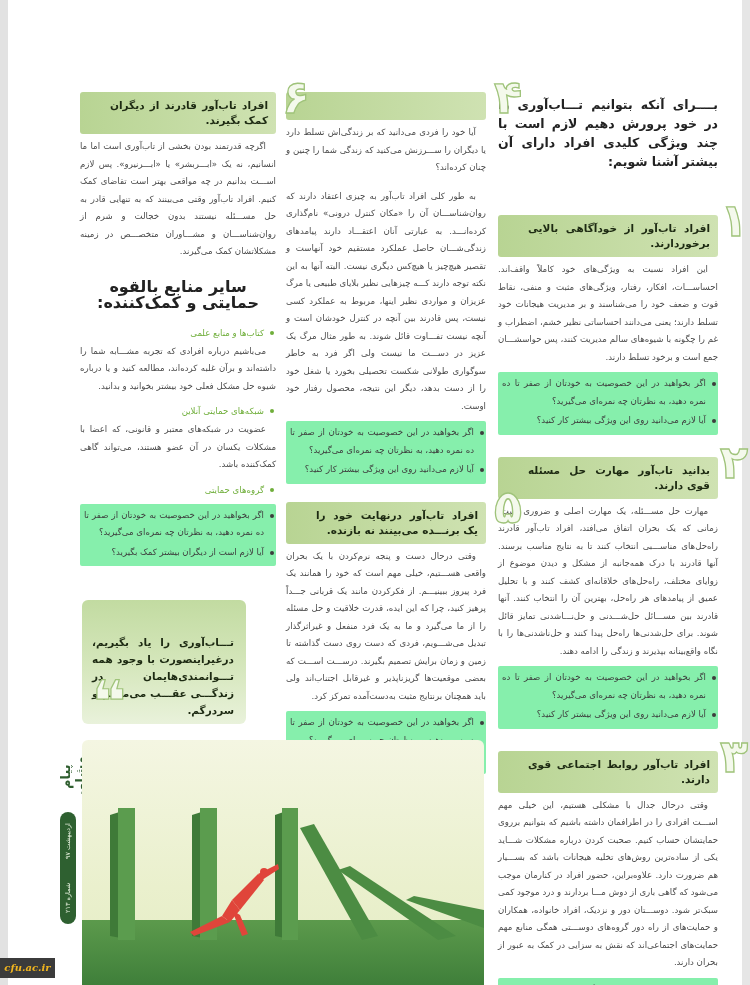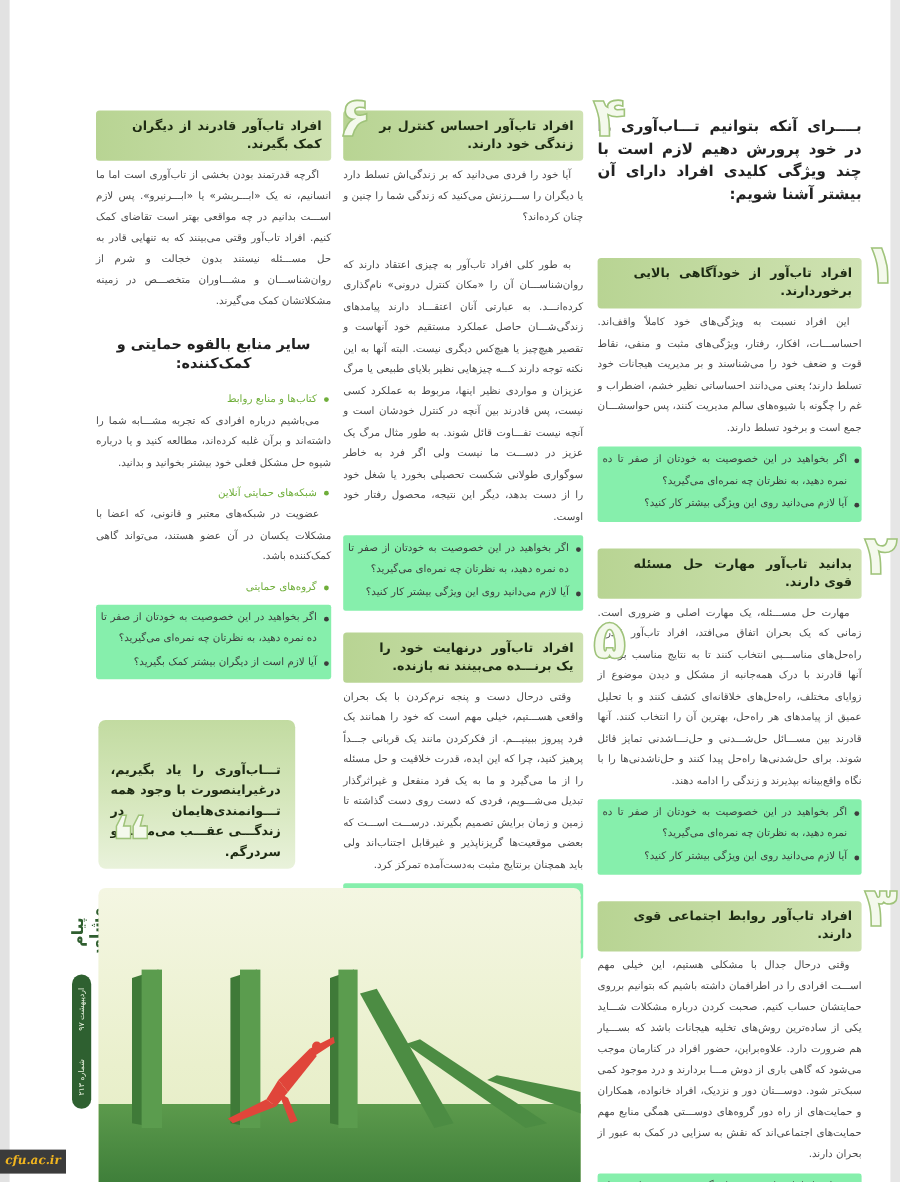--- a/index.html
+++ b/index.html
@@ -19,26 +19,26 @@
   .sec-head { position: relative; background: linear-gradient(90deg, #b8d493, #cfe2b2); border-radius: 3px;
               padding: 6px 8px 6px 30px; margin-bottom: 4px; min-height: 28px;
               font-weight: bold; font-size: 10.5px; line-height: 15px; color: #1d2a12; }
   .sec-num { position: absolute; left: -14px; top: -18px; font-size: 46px; line-height: 46px; font-weight: bold;
              color: #f4f9ec; -webkit-text-stroke: 1.3px #9fc37a; font-family: "DejaVu Sans", sans-serif; }
   .col-right .sec-num { left: auto; right: -30px; }
   .col-mid .sec-num { left: auto; right: -36px; }
   .col-left .sec-num { left: auto; right: -34px; }
 
   .para { font-size: 8.6px; line-height: 17.5px; color: #4a4a4a; text-indent: 10px; }
-  .para + .para { margin-top: 22px; }
+  .para + .para { margin-top: 11px; }
   .qbox { background: #86efac; margin: 6px 0 10px; padding: 3px 0 3px 4px; border-radius: 2px; }
   .q { font-size: 8.6px; line-height: 17.5px; color: #3d3d3d; padding-right: 12px; position: relative; margin-bottom: 2px; }
   .q::before { content: ""; position: absolute; right: 2px; top: 7px; width: 4px; height: 4px; background: #3d3d3d; border-radius: 50%; }
 
-  .subhead { font-weight: bold; font-size: 12px; line-height: 16px; color: #222; text-align: center; margin: 18px 0 14px; }
+  .subhead { font-weight: bold; font-size: 16px; line-height: 16px; color: #222; text-align: center; margin: 18px 0 14px; }
   .res-title { font-size: 8.6px; color: #6fae3a; padding-right: 12px; position: relative; line-height: 16px; margin: 8px 0 2px; }
   .res-title::before { content: ""; position: absolute; right: 2px; top: 6px; width: 4px; height: 4px; background: #6fae3a; border-radius: 50%; }
 
   .quote-box { position: absolute; left: 82px; top: 600px; width: 164px; height: 124px; border-radius: 6px;
                background: linear-gradient(180deg, #c2dba1 0%, #d6e7bd 55%, #e9f2db 100%); direction: rtl; padding: 34px 12px 0 10px; }
   .quote-text { font-weight: bold; font-size: 10.5px; line-height: 17px; color: #1d2a12; text-align: justify; }
   .quote-mark { position: absolute; left: 10px; bottom: -8px; font-size: 58px; font-weight: bold; color: #f4f9ec; -webkit-text-stroke: 1.2px #9fc37a; line-height: 60px; }
 
   .image-frame { position: absolute; left: 82px; top: 740px; width: 402px; height: 245px; border-radius: 6px 6px 0 0; overflow: hidden;
                  background: linear-gradient(180deg, #f4f6e2 0%, #eaf0cd 60%, #e4ecc4 100%); }
@@ -90,21 +90,20 @@
     <p class="para">وقتی درحال جدال با مشکلی هستیم، این خیلی مهم اســـت افرادی را در اطرافمان داشته باشیم که بتوانیم برروی حمایتشان حساب کنیم. صحبت کردن درباره مشکلات شـــاید یکی از ساده‌ترین روش‌های تخلیه هیجانات باشد که بســـیار هم ضرورت دارد. علاوه‌براین، حضور افراد در کنارمان موجب می‌شود که گاهی باری از دوش مـــا بردارند و درد موجود کمی سبک‌تر شود. دوســـتان دور و نزدیک، افراد خانواده، همکاران و حمایت‌های از راه دور گروه‌های دوســـتی همگی منابع مهم حمایت‌های اجتماعی‌اند که نقش به سزایی در کمک به عبور از بحران دارند.</p>
     <div class="qbox">
       <p class="q">شما روابط اجتماعی خود را چگونه توصیف می‌کنید و از صفر تا ده چه نمره‌ای به آن می‌دهید؟</p>
 
     </div>
   </div>
 
   <div class="col col-mid">
     <div class="sec-head">
       <span class="sec-num">۴</span>
-      <span>افراد تاب‌آور احساس کنترل بر زندگی خود دارند.</span>
     </div>
     <p class="para">آیا خود را فردی می‌دانید که بر زندگی‌اش تسلط دارد یا دیگران را ســـرزنش می‌کنید که زندگی شما را چنین و چنان کرده‌اند؟</p>
     <p class="para">به طور کلی افراد تاب‌آور به چیزی اعتقاد دارند که روان‌شناســـان آن را «مکان کنترل درونی» نام‌گذاری کرده‌انـــد. به عبارتی آنان اعتقـــاد دارند پیامدهای زندگی‌شـــان حاصل عملکرد مستقیم خود آنهاست و تقصیر هیچ‌چیز یا هیچ‌کس دیگری نیست. البته آنها به این نکته توجه دارند کـــه چیزهایی نظیر بلایای طبیعی یا مرگ عزیزان و مواردی نظیر اینها، مربوط به عملکرد کسی نیست، پس قادرند بین آنچه در کنترل خودشان است و آنچه نیست تفـــاوت قائل شوند. به طور مثال مرگ یک عزیز در دســـت ما نیست ولی اگر فرد به خاطر سوگواری طولانی شکست تحصیلی بخورد یا شغل خود را از دست بدهد، دیگر این نتیجه، محصول رفتار خود اوست.</p>
     <div class="qbox">
       <p class="q">اگر بخواهید در این خصوصیت به خودتان از صفر تا ده نمره دهید، به نظرتان چه نمره‌ای می‌گیرید؟</p>
       <p class="q">آیا لازم می‌دانید روی این ویژگی بیشتر کار کنید؟</p>
     </div>
 
     <div class="sec-head" style="margin-top:18px">
       <span class="sec-num">۵</span>
@@ -119,21 +118,21 @@
 
   <div class="col col-left">
     <div class="sec-head">
       <span class="sec-num">۶</span>
       <span>افراد تاب‌آور قادرند از دیگران کمک بگیرند.</span>
     </div>
     <p class="para">اگرچه قدرتمند بودن بخشی از تاب‌آوری است اما ما انسانیم، نه یک «ابـــربشر» یا «ابـــرنیرو». پس لازم اســـت بدانیم در چه مواقعی بهتر است تقاضای کمک کنیم. افراد تاب‌آور وقتی می‌بینند که به تنهایی قادر به حل مســـئله نیستند بدون خجالت و شرم از روان‌شناســـان و مشـــاوران متخصـــص در زمینه مشکلاتشان کمک می‌گیرند.</p>
 
     <p class="subhead">سایر منابع بالقوه حمایتی و کمک‌کننده:</p>
 
-    <p class="res-title">کتاب‌ها و منابع روابط</p>
+    <p class="res-title">کتاب‌ها و منابع علمی</p>
     <p class="para">می‌باشیم درباره افرادی که تجربه مشـــابه شما را داشته‌اند و برآن غلبه کرده‌اند، مطالعه کنید و یا درباره شیوه حل مشکل فعلی خود بیشتر بخوانید و بدانید.</p>
 
     <p class="res-title">شبکه‌های حمایتی آنلاین</p>
     <p class="para">عضویت در شبکه‌های معتبر و قانونی، که اعضا با مشکلات یکسان در آن عضو هستند، می‌تواند گاهی کمک‌کننده باشد.</p>
 
     <p class="res-title">گروه‌های حمایتی</p>
 
     <div class="qbox">
       <p class="q">اگر بخواهید در این خصوصیت به خودتان از صفر تا ده نمره دهید، به نظرتان چه نمره‌ای می‌گیرید؟</p>
       <p class="q">آیا لازم است از دیگران بیشتر کمک بگیرید؟</p>

